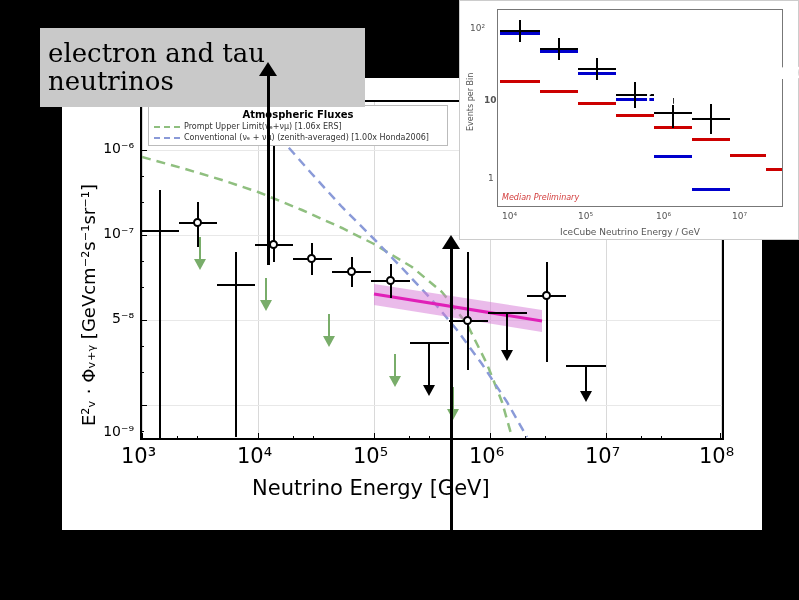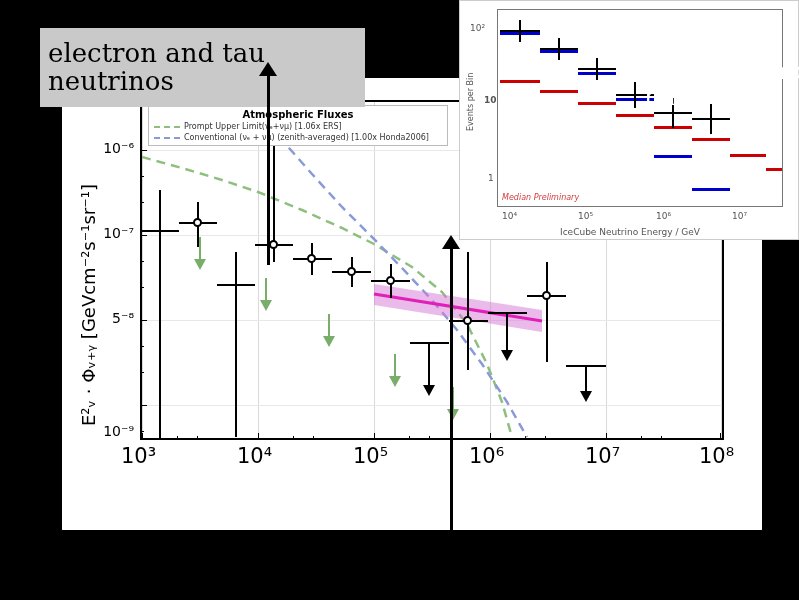--- a/index.html
+++ b/index.html
@@ -214,20 +214,21 @@
     <div class="xlab" style="left:291px;top:366px;">10⁵</div>
     <div class="xlab" style="left:407px;top:366px;">10⁶</div>
     <div class="xlab" style="left:523px;top:366px;">10⁷</div>
     <div class="xlab" style="left:637px;top:366px;">10⁸</div>
 
     <div class="ylab" style="left:8px;top:62px;width:64px;">10⁻⁶</div>
     <div class="ylab" style="left:8px;top:147px;width:64px;">10⁻⁷</div>
     <div class="ylab" style="left:8px;top:232px;width:64px;">5⁻⁸</div>
     <div class="ylab" style="left:8px;top:317px;width:64px;margin-top:28px;">10⁻⁹</div>
 
+    <div class="xtitle" style="left:190px;top:398px;">Neutrino Energy [GeV]</div>
     <div class="ytitle" style="left:16px;top:348px;">E²ᵥ · Φᵥ₊ᵧ [GeVcm⁻²s⁻¹sr⁻¹]</div>
   </div>
 
   <div class="inset">
     <div class="inset-axes">
 
       <div class="instep" style="left:2px;top:22px;width:40px;background:#0000cc;"></div>
       <div class="instep" style="left:42px;top:40px;width:38px;background:#0000cc;"></div>
       <div class="instep" style="left:80px;top:62px;width:38px;background:#0000cc;"></div>
       <div class="instep" style="left:118px;top:88px;width:38px;background:#0000cc;"></div>

